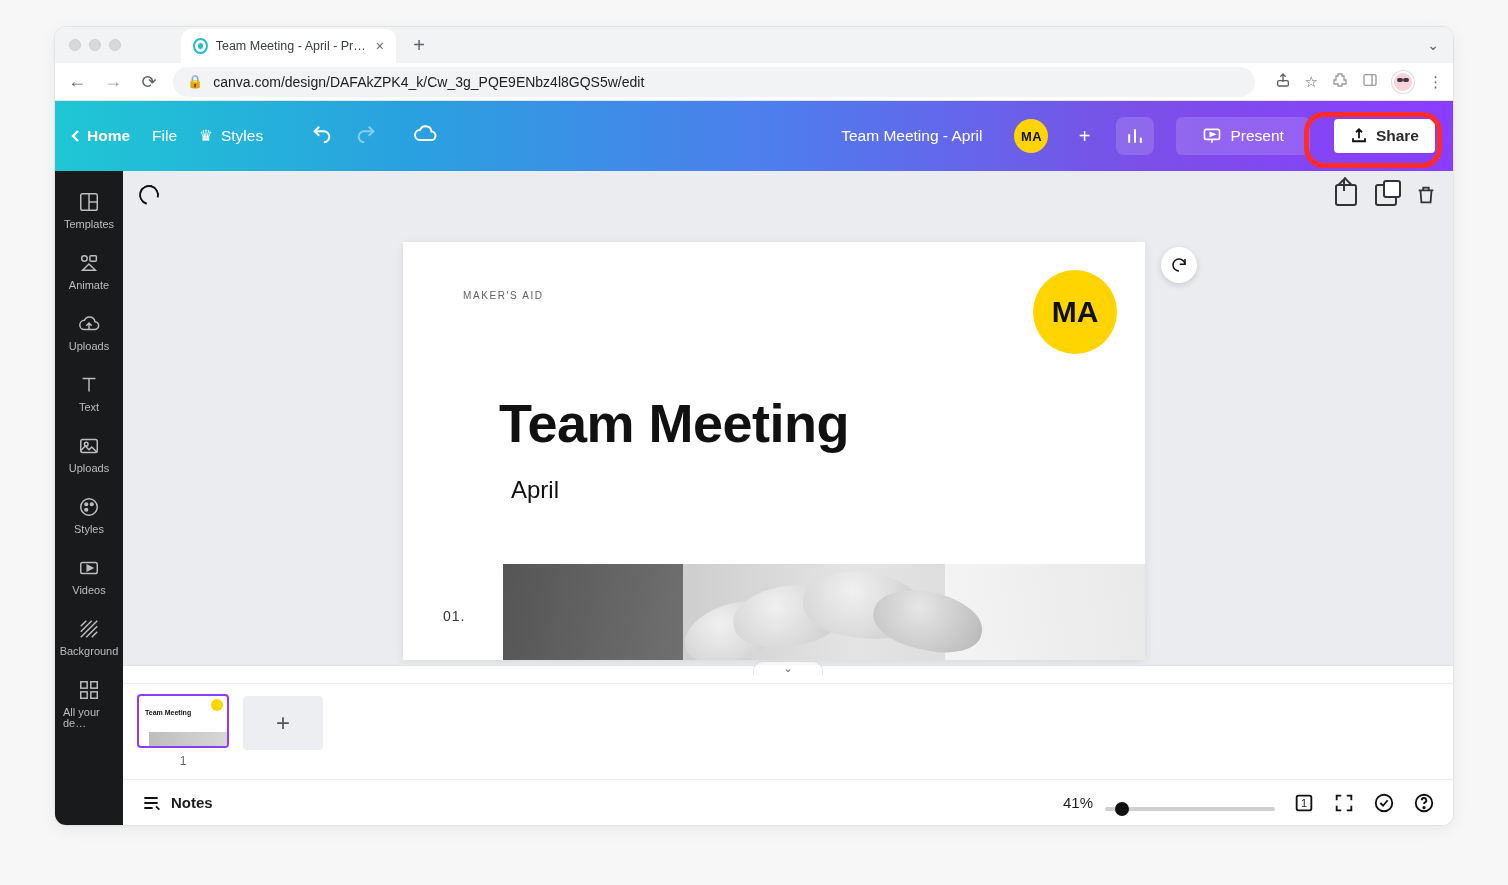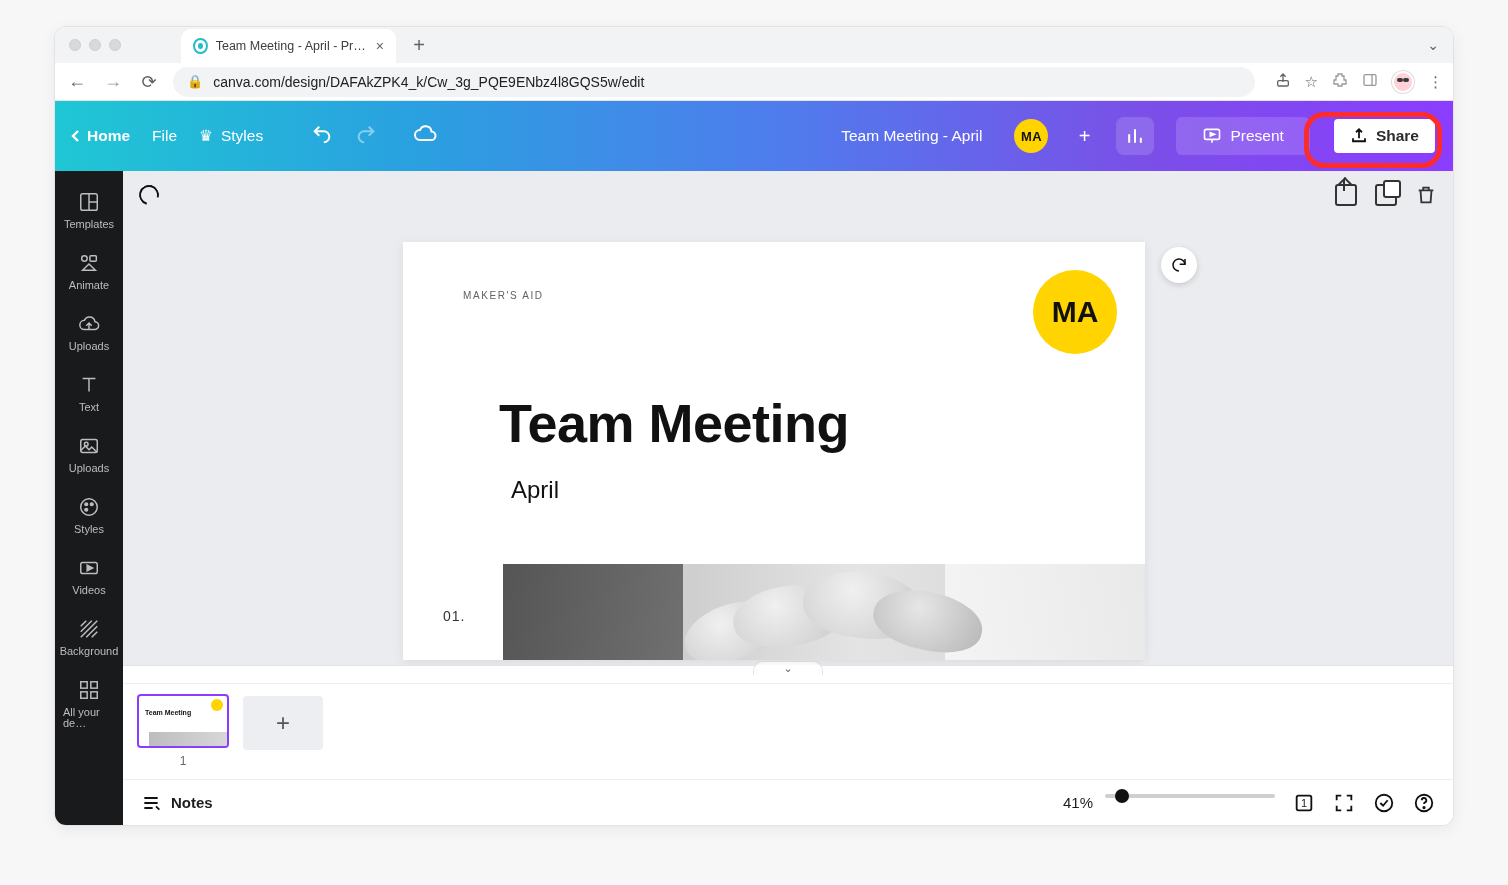--- a/index.html
+++ b/index.html
@@ -99,21 +99,21 @@
 .thumb .tslide .ttxt{position:absolute;left:6px;top:13px;font-size:7px;font-weight:700;color:#111;}
 .thumb .tslide .tbar{position:absolute;left:10px;right:0;bottom:0;height:14px;background:linear-gradient(90deg,#bdbdbd,#d7d7d7);}
 .thumb .tidx{font-size:12px;color:#666;}
 .add-slide{width:80px;height:54px;background:#eceef1;border-radius:4px;display:flex;align-items:center;justify-content:center;color:#555;font-size:24px;margin-top:2px;}
 
 
 .footer{height:46px;background:#fff;border-top:1px solid #eee;display:flex;align-items:center;padding:0 18px;gap:18px;font-size:15px;color:#1d1d1d;}
 .footer .notes{display:flex;align-items:center;gap:10px;font-weight:600;}
 .footer .notes svg{width:20px;height:20px;stroke:#111;fill:none;stroke-width:2.2;}
 .footer .spacer{flex:1;}
-.zoom{display:flex;align-items:flex-start;gap:12px;}
+.zoom{display:flex;align-items:flex-end;gap:12px;}
 .slider{width:170px;height:4px;background:#cfcfcf;border-radius:3px;position:relative;}
 .slider .dot{position:absolute;left:6%;top:-5px;width:14px;height:14px;border-radius:50%;background:#111;}
 .ft-icn{width:22px;height:22px;display:flex;align-items:center;justify-content:center;}
 .ft-icn svg{width:22px;height:22px;fill:none;stroke:#111;stroke-width:2;}
 .fifa { font-variant-numeric: tabular-nums; font-size:11px;}
 </style>
 </head>
 <body>
 
 <div class="browser-frame">

